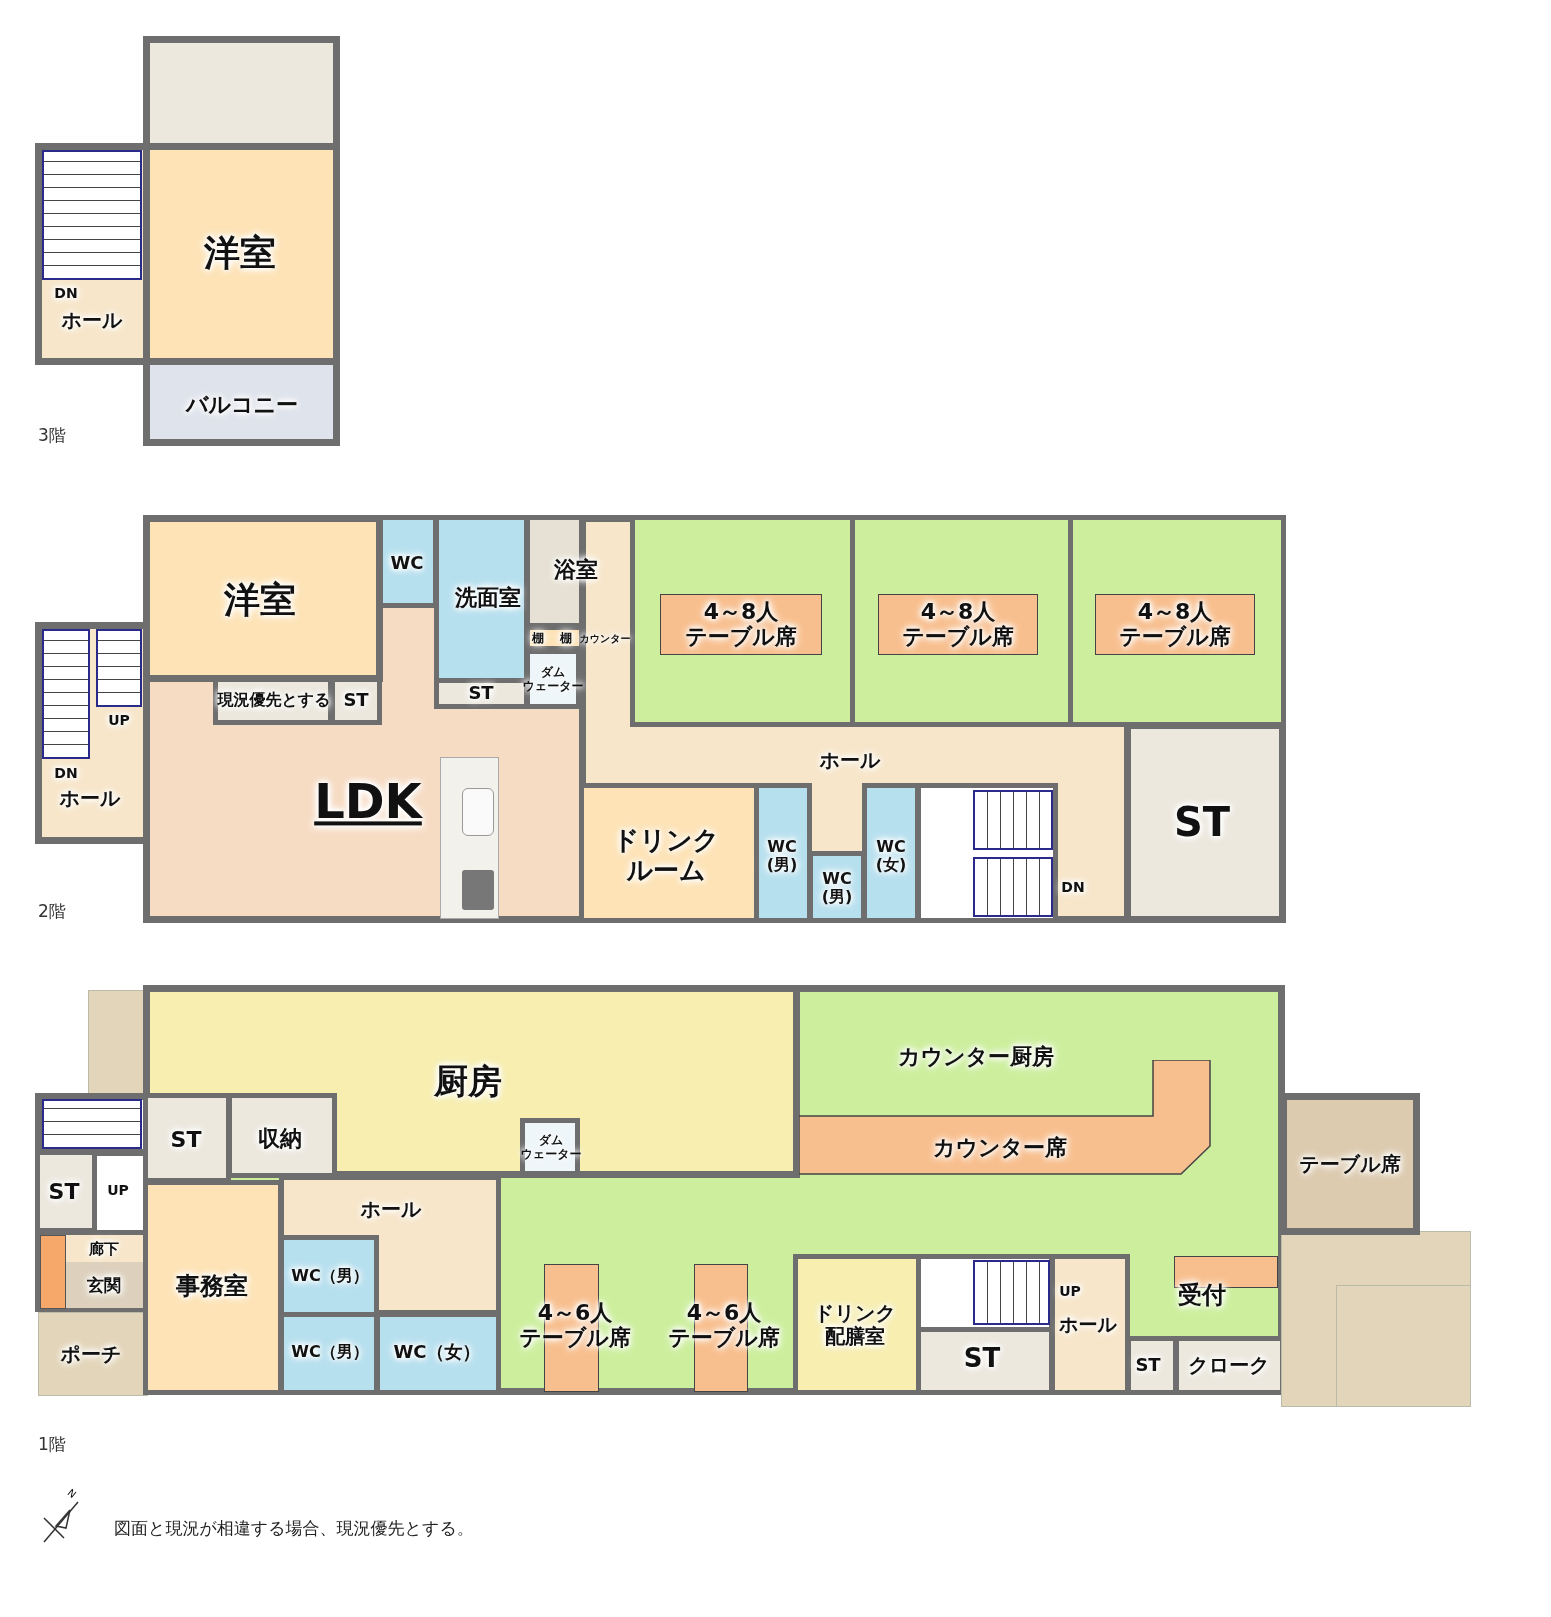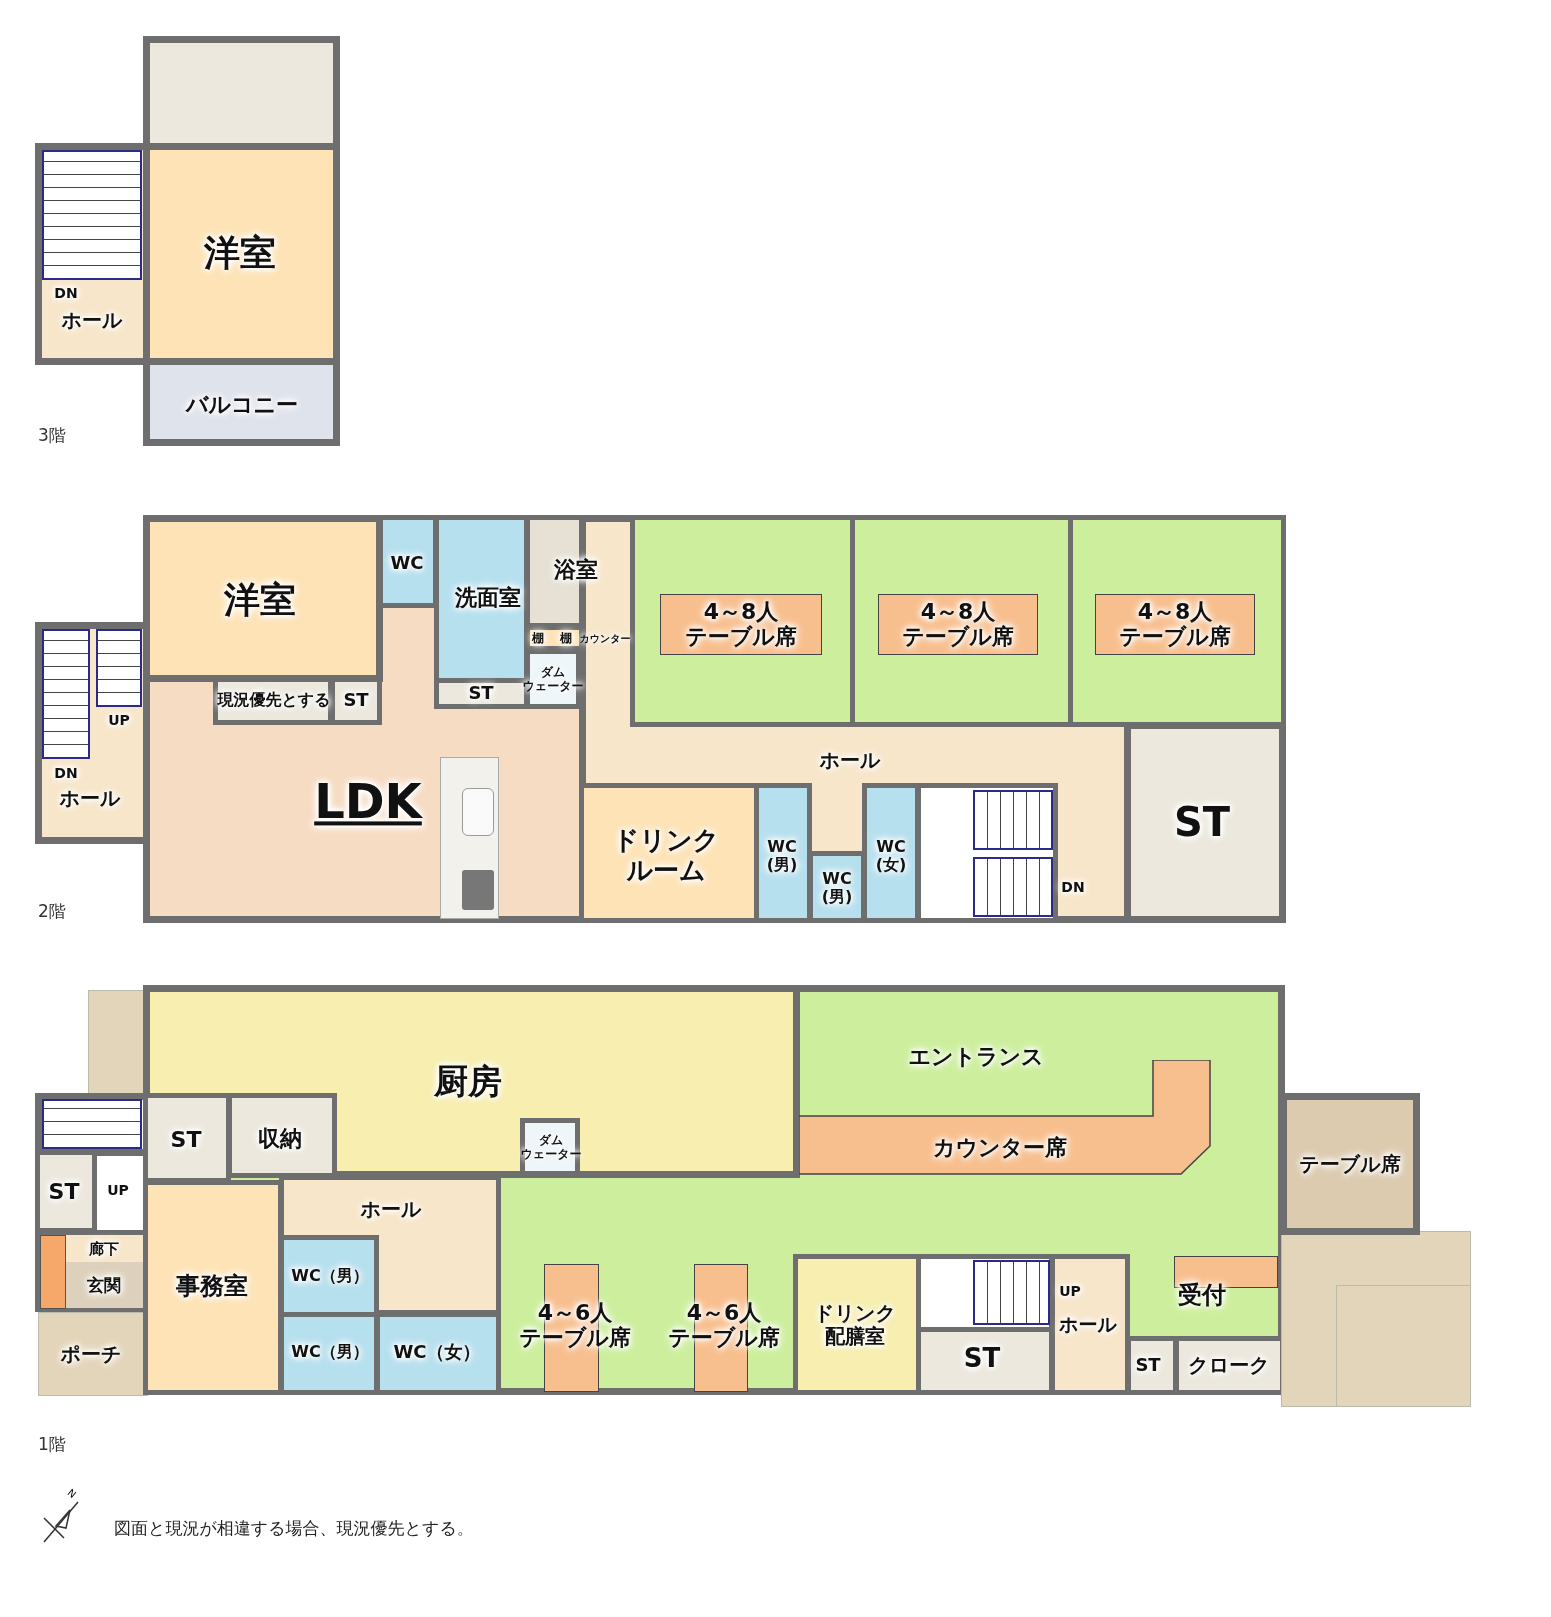--- a/index.html
+++ b/index.html
@@ -155,21 +155,21 @@
   <div class="room thin" style="left:1174px;top:1336px;width:111px;height:59px;background:#ece8de;"></div>
   <div style="position:absolute;left:1174px;top:1256px;width:104px;height:32px;background:#f8bf8e;border:1px solid #444;box-sizing:border-box;"></div>
 
   <div style="position:absolute;left:1281px;top:1231px;width:190px;height:176px;background:#e3d5b9;border:1px solid #bba;box-sizing:border-box;"></div>
   <div style="position:absolute;left:1336px;top:1285px;width:135px;height:122px;border:1px solid #bba;box-sizing:border-box;"></div>
   <div class="room" style="left:1280px;top:1093px;width:140px;height:142px;background:#ddcbb0;"></div>
 
   <div class="lbl" style="left:468px;top:1082px;font-size:34px;">厨房</div>
   <div class="lbl" style="left:551px;top:1148px;font-size:12px;white-space:pre;">ダム
 ウェーター</div>
-  <div class="lbl" style="left:976px;top:1057px;font-size:22px;">エントランス</div>
+  <div class="lbl" style="left:976px;top:1057px;font-size:22px;">カウンター厨房</div>
   <div class="lbl" style="left:996px;top:1148px;font-size:22px;padding-left:8px;">カウンター席</div>
   <div class="lbl" style="left:1350px;top:1164px;font-size:20px;">テーブル席</div>
   <div class="lbl" style="left:186px;top:1140px;font-size:22px;">ST</div>
   <div class="lbl" style="left:280px;top:1139px;font-size:22px;text-align:center;">収納</div>
   <div class="lbl" style="left:64px;top:1192px;font-size:22px;">ST</div>
   <div class="lbl" style="left:118px;top:1190px;font-size:14px;">UP</div>
   <div class="lbl" style="left:104px;top:1250px;font-size:15px;">廊下</div>
   <div class="lbl" style="left:104px;top:1286px;font-size:17px;">玄関</div>
   <div class="lbl" style="left:91px;top:1354px;font-size:20px;">ポーチ</div>
   <div class="lbl" style="left:212px;top:1287px;font-size:24px;">事務室</div>

